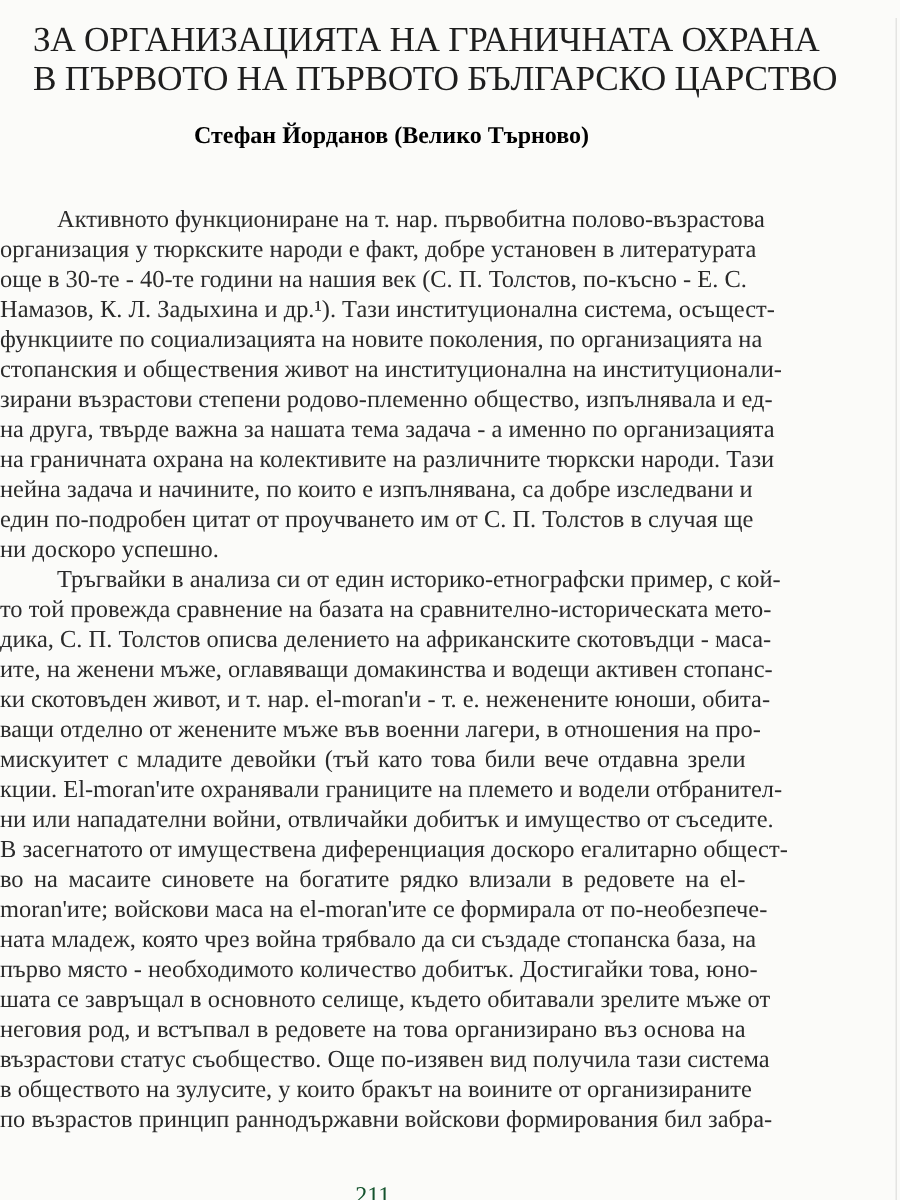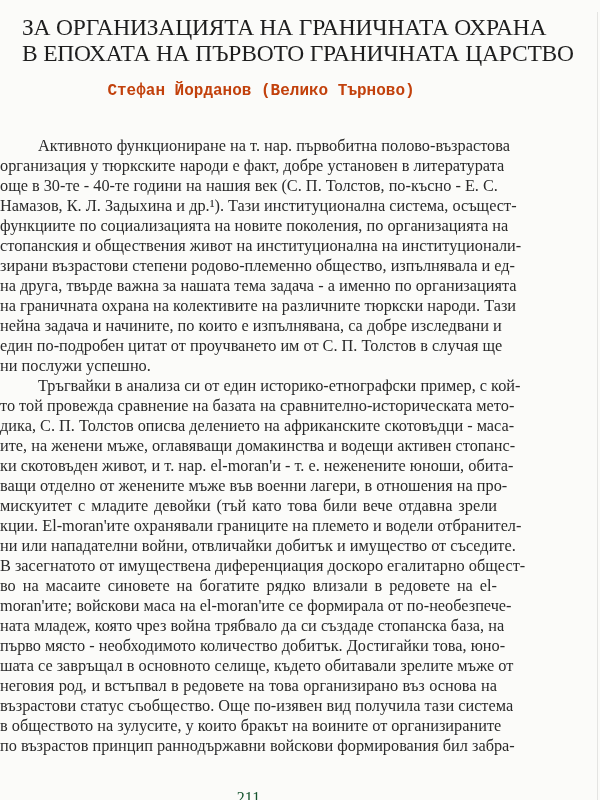--- a/index.html
+++ b/index.html
@@ -13,21 +13,21 @@
   .page { position: absolute; left: 0; top: 12px; width: 600px; height: 800px; }
   .title {
     position: absolute; left: 22px; top: 2px; width: 480px;
     font-size: 23.5px; line-height: 26px; letter-spacing: -0.2px;
     color: #1e1e1e; margin: 0; font-weight: normal;
   }
   .title span { display: block; white-space: nowrap; }
   .author {
     position: absolute; left: 0; top: 70px; width: 497px;
     text-align: center; font-weight: bold; font-size: 16px;
-    padding-left: 25px; box-sizing: border-box; color: #c2410c; font-family: Liberation Mono, monospace;
+    padding-left: 25px; box-sizing: border-box; color: #000000;
   }
   .body {
     position: absolute; left: 0; top: 110px; width: 497px;
     font-size: 16.3px; line-height: 20px; margin-top: 14px;
   }
   .line {
     display: block; height: 20px; white-space: nowrap;
     text-align: justify; text-align-last: justify; overflow: visible;
   }
   .line.last { text-align-last: left; }
@@ -41,39 +41,39 @@
     background: #e4e4e2;
   }
 </style>
 </head>
 <body>
 
 <div class="page">
 
   <h1 class="title">
     <span>ЗА ОРГАНИЗАЦИЯТА НА ГРАНИЧНАТА ОХРАНА</span>
-    <span>В ЕПОХАТА НА ПЪРВОТО ГРАНИЧНАТА ЦАРСТВО</span>
+    <span>В ПЪРВОТО НА ПЪРВОТО БЪЛГАРСКО ЦАРСТВО</span>
   </h1>
 
   <div class="author">Стефан Йорданов (Велико Търново)</div>
 
   <div class="body">
     <div>
       <span class="line indent">Активното функциониране на т. нар. първобитна полово-възрастова</span>
       <span class="line">организация у тюркските народи е факт, добре установен в литературата</span>
       <span class="line">още в 30-те - 40-те години на нашия век (С. П. Толстов, по-късно - Е. С.</span>
       <span class="line">Намазов, К. Л. Задыхина и др.¹). Тази институционална система, осъщест-</span>
       <span class="line">функциите по социализацията на новите поколения, по организацията на</span>
       <span class="line">стопанския и обществения живот на институционална на институционали-</span>
       <span class="line">зирани възрастови степени родово-племенно общество, изпълнявала и ед-</span>
       <span class="line">на друга, твърде важна за нашата тема задача - а именно по организацията</span>
       <span class="line">на граничната охрана на колективите на различните тюркски народи. Тази</span>
       <span class="line">нейна задача и начините, по които е изпълнявана, са добре изследвани и</span>
       <span class="line">един по-подробен цитат от проучването им от С. П. Толстов в случая ще</span>
-      <span class="line last">ни послужи успешно.</span>
+      <span class="line last">ни доскоро успешно.</span>
     </div>
     <div>
       <span class="line indent">Тръгвайки в анализа си от един историко-етнографски пример, с кой-</span>
       <span class="line">то той провежда сравнение на базата на сравнително-историческата мето-</span>
       <span class="line">дика, С. П. Толстов описва делението на африканските скотовъдци - маса-</span>
       <span class="line">ите, на женени мъже, оглавяващи домакинства и водещи активен стопанс-</span>
       <span class="line">ки скотовъден живот, и т. нар. el-moran'и - т. е. неженените юноши, обита-</span>
       <span class="line">ващи отделно от женените мъже във военни лагери, в отношения на про-</span>
       <span class="line">мискуитет с младите девойки (тъй като това били вече отдавна зрели</span>
       <span class="line">кции. El-moran'ите охранявали границите на племето и водели отбранител-</span>

